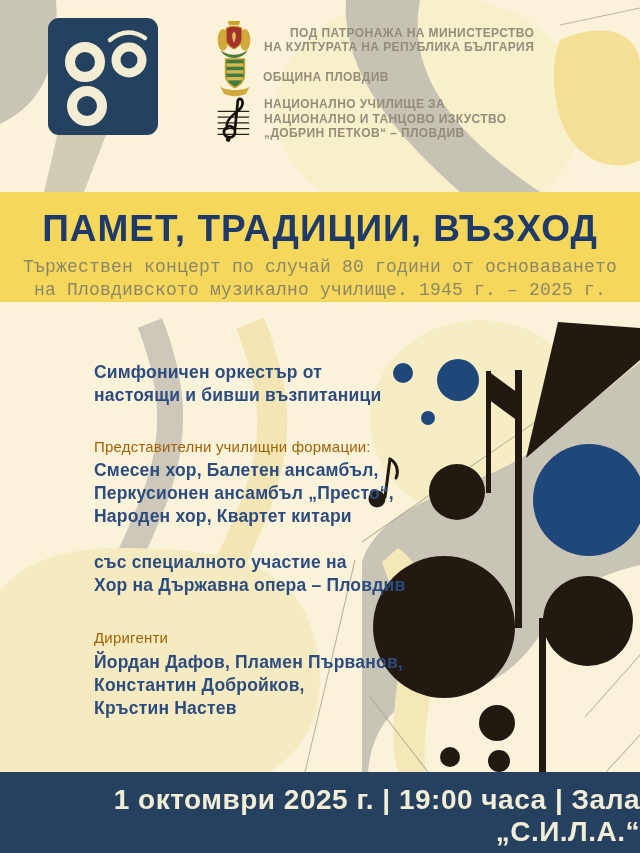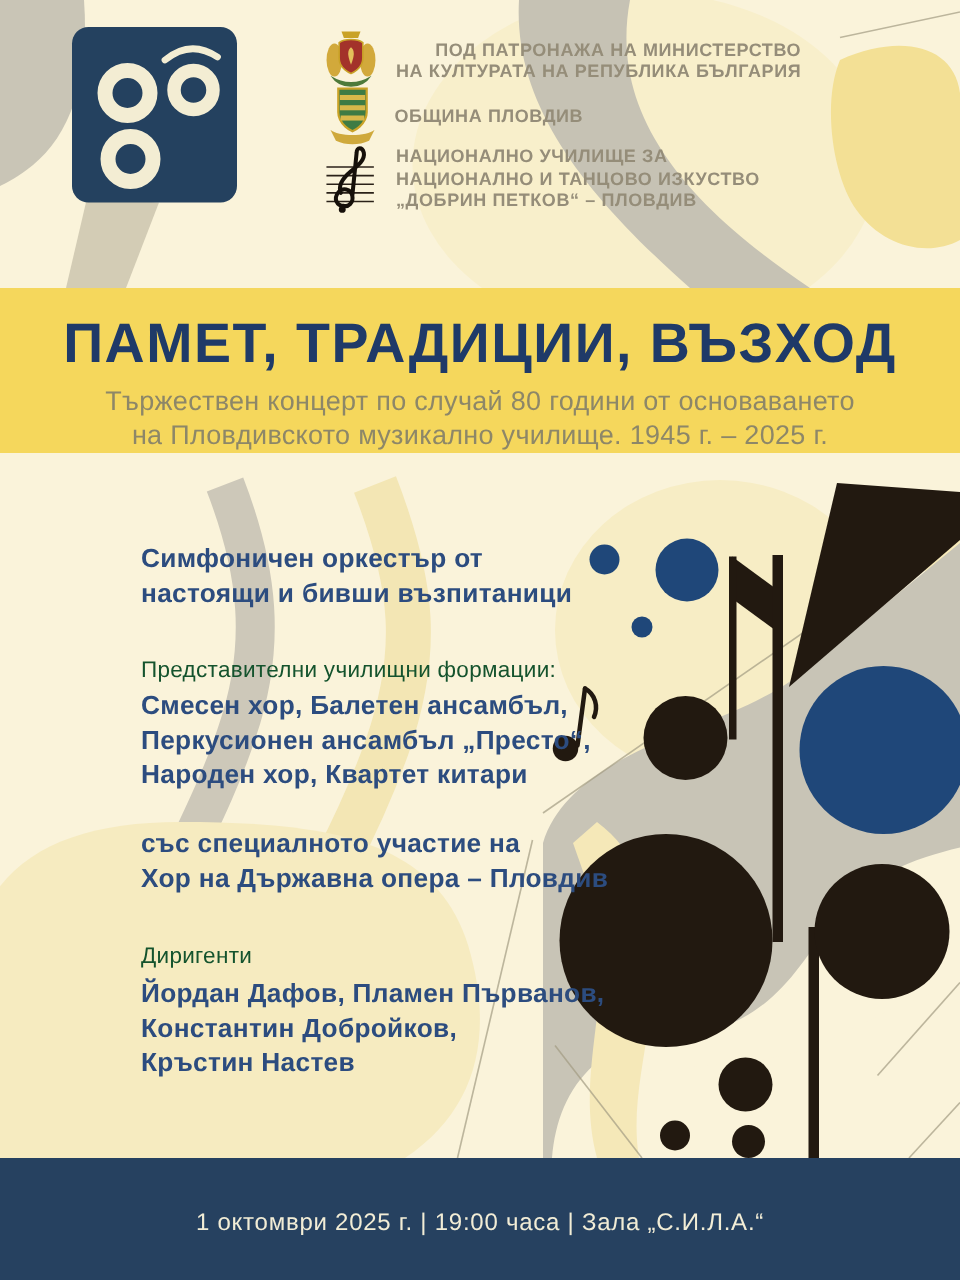--- a/index.html
+++ b/index.html
@@ -29,41 +29,41 @@
   .banner{
     position:absolute;left:0;top:192px;width:640px;height:110px;
     background:#F5D75C;z-index:1;text-align:center;
   }
   .banner-title{
     margin-top:16px;color:#1F3A68;font-weight:bold;font-size:37px;
     letter-spacing:1px;line-height:42px;
   }
   .banner-sub{
     margin-top:6px;color:#8D8768;font-size:18px;line-height:23px;
-    letter-spacing:0.2px;font-weight:500;
+    letter-spacing:0.2px;font-weight:500;font-family:Liberation Mono, monospace;
   }
 
   
   .block{position:absolute;left:50px;z-index:2;margin-left:44px;}
   .bold-navy{color:#2C4C7F;font-weight:bold;font-size:17.5px;line-height:23px;letter-spacing:0.2px;}
-  .label-gray{color:#14532d;font-size:15px;letter-spacing:0.2px;font-weight:500;}
+  .label-gray{color:#a16207;font-size:15px;letter-spacing:0.2px;font-weight:500;}
   .b-orchestra{top:361px;}
   .b-formations-label{top:438px;}
   .b-formations{top:459px;}
   .b-guest{top:551px;}
   .b-conductors-label{top:629px;}
   .b-conductors{top:651px;}
 
   
   .footer{
     position:absolute;left:0;top:772px;width:640px;height:81px;
     background:#264160;z-index:2;display:flex;align-items:center;justify-content:center;
   }
   .footer-text{
-    color:#F2EDD6;font-weight:normal;font-size:16px;letter-spacing:0.5px;padding-top:6px;
+    color:#F2EDD6;font-weight:bold;font-size:28px;letter-spacing:0.5px;padding-top:6px;text-align:right;
   }
 </style>
 </head>
 <body>
 
 <div class="poster">
 
   <svg class="bg-art" viewBox="0 0 640 853" xmlns="http://www.w3.org/2000/svg">
 
     <rect x="0" y="0" width="640" height="853" fill="#FAF3DA"></rect>

